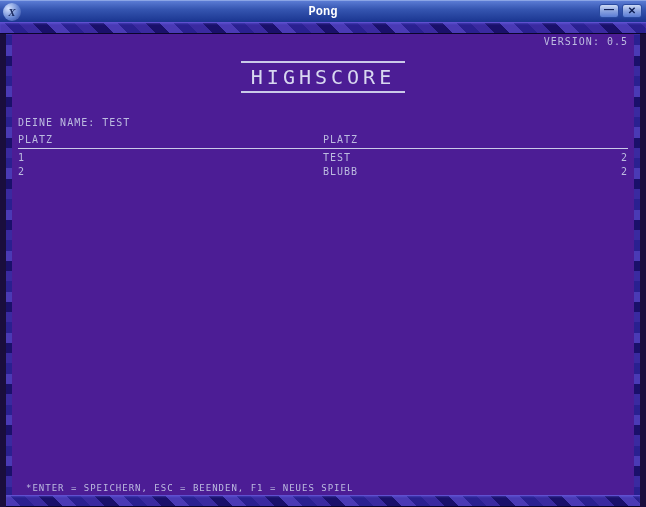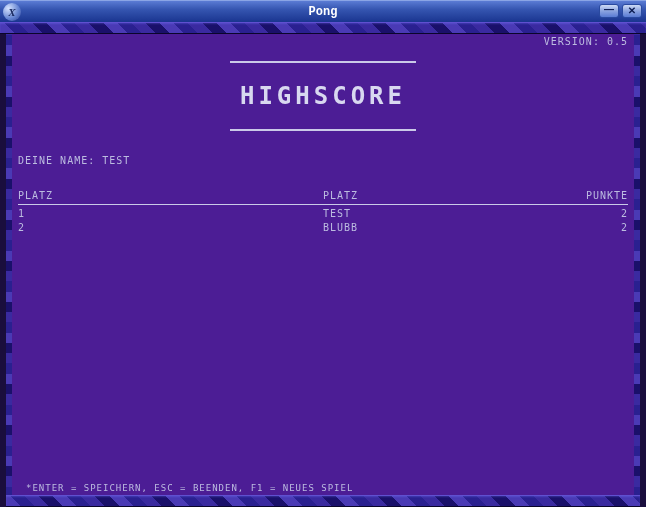--- a/index.html
+++ b/index.html
@@ -104,37 +104,37 @@
     text-align: right;
     font-size: 10px;
     letter-spacing: 1px;
   }
   .heading {
     text-align: center;
     margin-top: 14px;
   }
   .heading-text {
     display: inline-block;
-    font-size: 24px;
+    font-size: 20px;
     letter-spacing: 4px;
-    font-weight: bold;
+    font-weight: normal;
     color: #d8d8f0;
     border-top: 2px solid #cacae8;
     border-bottom: 2px solid #cacae8;
-    padding: 19px 10px;
+    padding: 2px 10px;
   }
   .info {
     margin-top: 22px;
     font-size: 10px;
     letter-spacing: 1px;
     line-height: 1.5;
   }
   .info-row span { display: inline-block; }
   .score-table {
-    margin-top: 22px;
+    margin-top: 4px;
   }
   .score-header {
     display: flex;
     font-size: 10px;
     letter-spacing: 1px;
     padding-bottom: 3px;
     border-bottom: 1px solid #cacae8;
   }
   .score-header .col-platz { width: 50%; }
   .score-header .col-name { width: 30%; }
@@ -191,21 +191,20 @@
         <div class="info-row">
           <span>DEINE NAME:</span>
           <span>TEST</span>
         </div>
       </div>
 
       <div class="score-table">
         <div class="score-header">
           <div class="col-platz">PLATZ</div>
           <div class="col-name">PLATZ</div>
-          <div class="col-punkte">PUNKTE</div>
         </div>
         <div class="score-row">
           <div class="col-platz">1</div>
           <div class="col-name">TEST</div>
           <div class="col-punkte">2</div>
         </div>
         <div class="score-row">
           <div class="col-platz">2</div>
           <div class="col-name">BLUBB</div>
           <div class="col-punkte">2</div>

